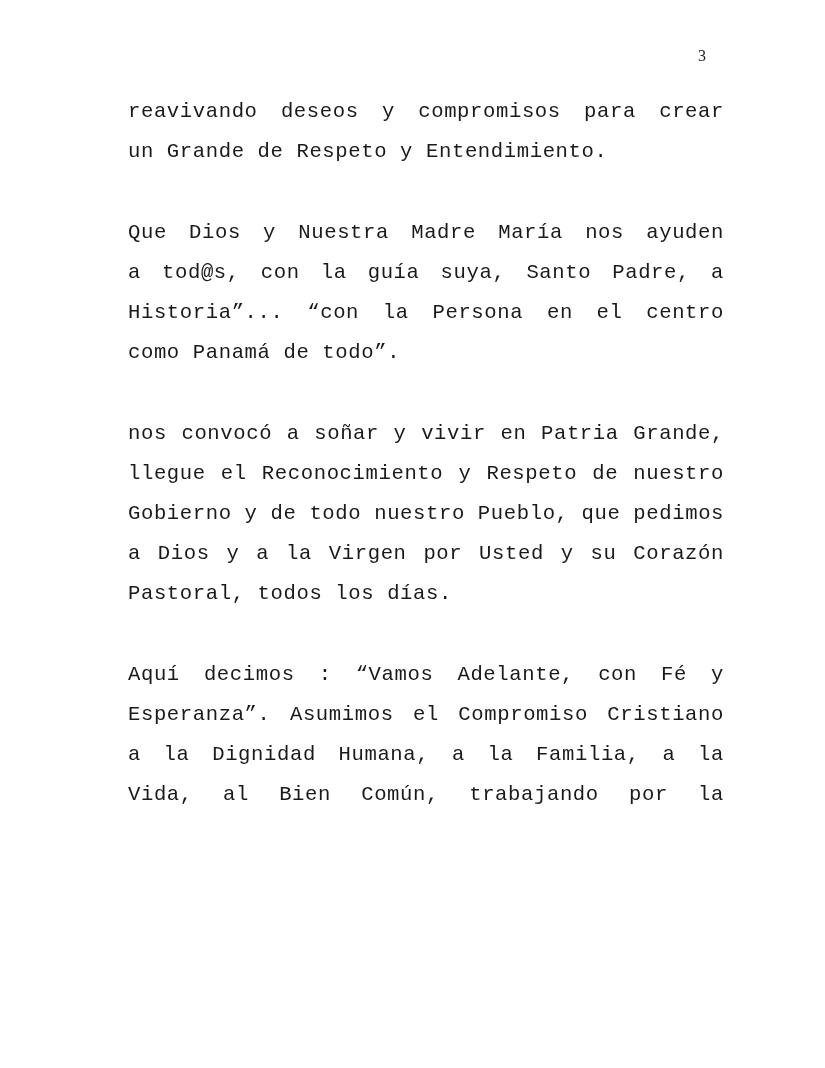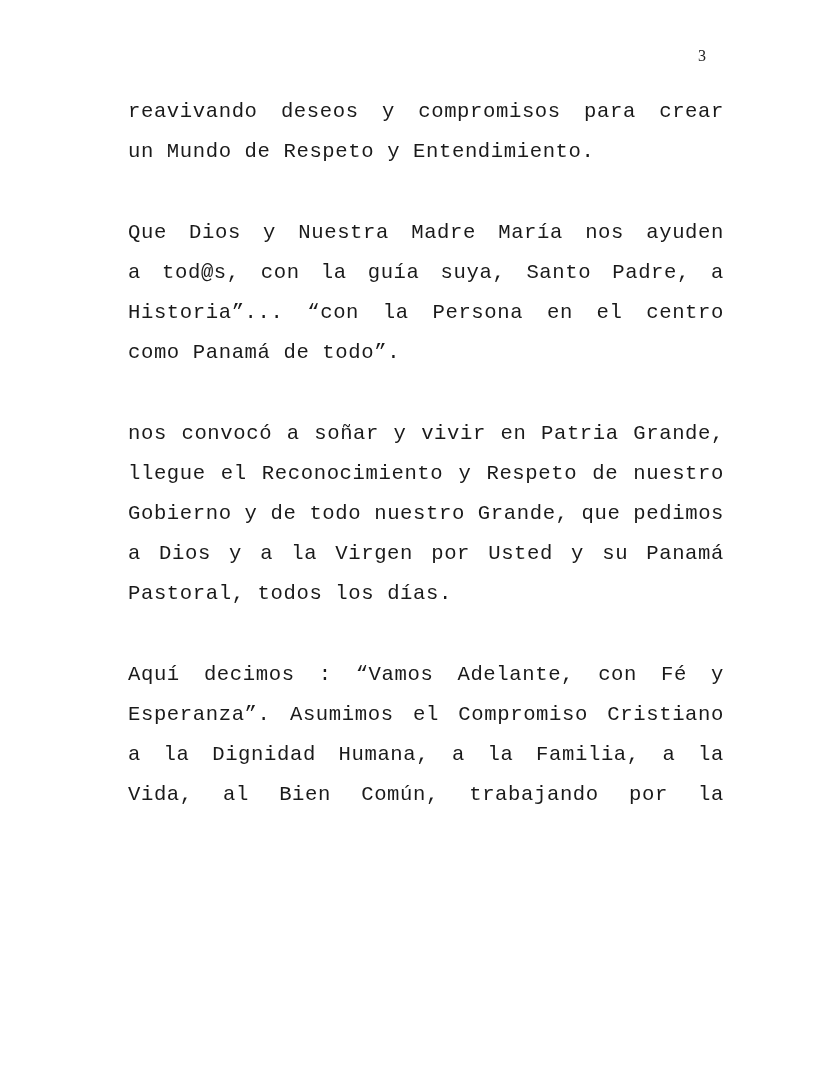--- a/index.html
+++ b/index.html
@@ -48,35 +48,35 @@
   </style>
 </head>
 <body>
 
 <div class="page">
   <div class="page-number">3</div>
 
   <div class="body-text">
     <div class="paragraph">
       <span class="line">reavivando deseos y compromisos para crear</span>
-      <span class="line last">un Mundo de Respeto y Entendimiento.</span>
+      <span class="line last">un Grande de Respeto y Entendimiento.</span>
     </div>
 
     <div class="paragraph">
       <span class="line">Que Dios y Nuestra Madre María nos ayuden</span>
       <span class="line">a tod@s, con la guía suya, Santo Padre, a</span>
       <span class="line">Historia”... “con la Persona en el centro</span>
       <span class="line last">como Panamá de todo”.</span>
     </div>
 
     <div class="paragraph">
       <span class="line">nos convocó a soñar y vivir en Patria Grande,</span>
       <span class="line">llegue el Reconocimiento y Respeto de nuestro</span>
-      <span class="line">Gobierno y de todo nuestro Grande, que pedimos</span>
-      <span class="line">a Dios y a la Virgen por Usted y su Panamá</span>
+      <span class="line">Gobierno y de todo nuestro Pueblo, que pedimos</span>
+      <span class="line">a Dios y a la Virgen por Usted y su Corazón</span>
       <span class="line last">Pastoral, todos los días.</span>
     </div>
 
     <div class="paragraph">
       <span class="line">Aquí decimos : “Vamos Adelante, con Fé y</span>
       <span class="line">Esperanza”. Asumimos el Compromiso Cristiano</span>
       <span class="line">a la Dignidad Humana, a la Familia, a la</span>
       <span class="line">Vida, al Bien Común, trabajando por la</span>
     </div>
   </div>

